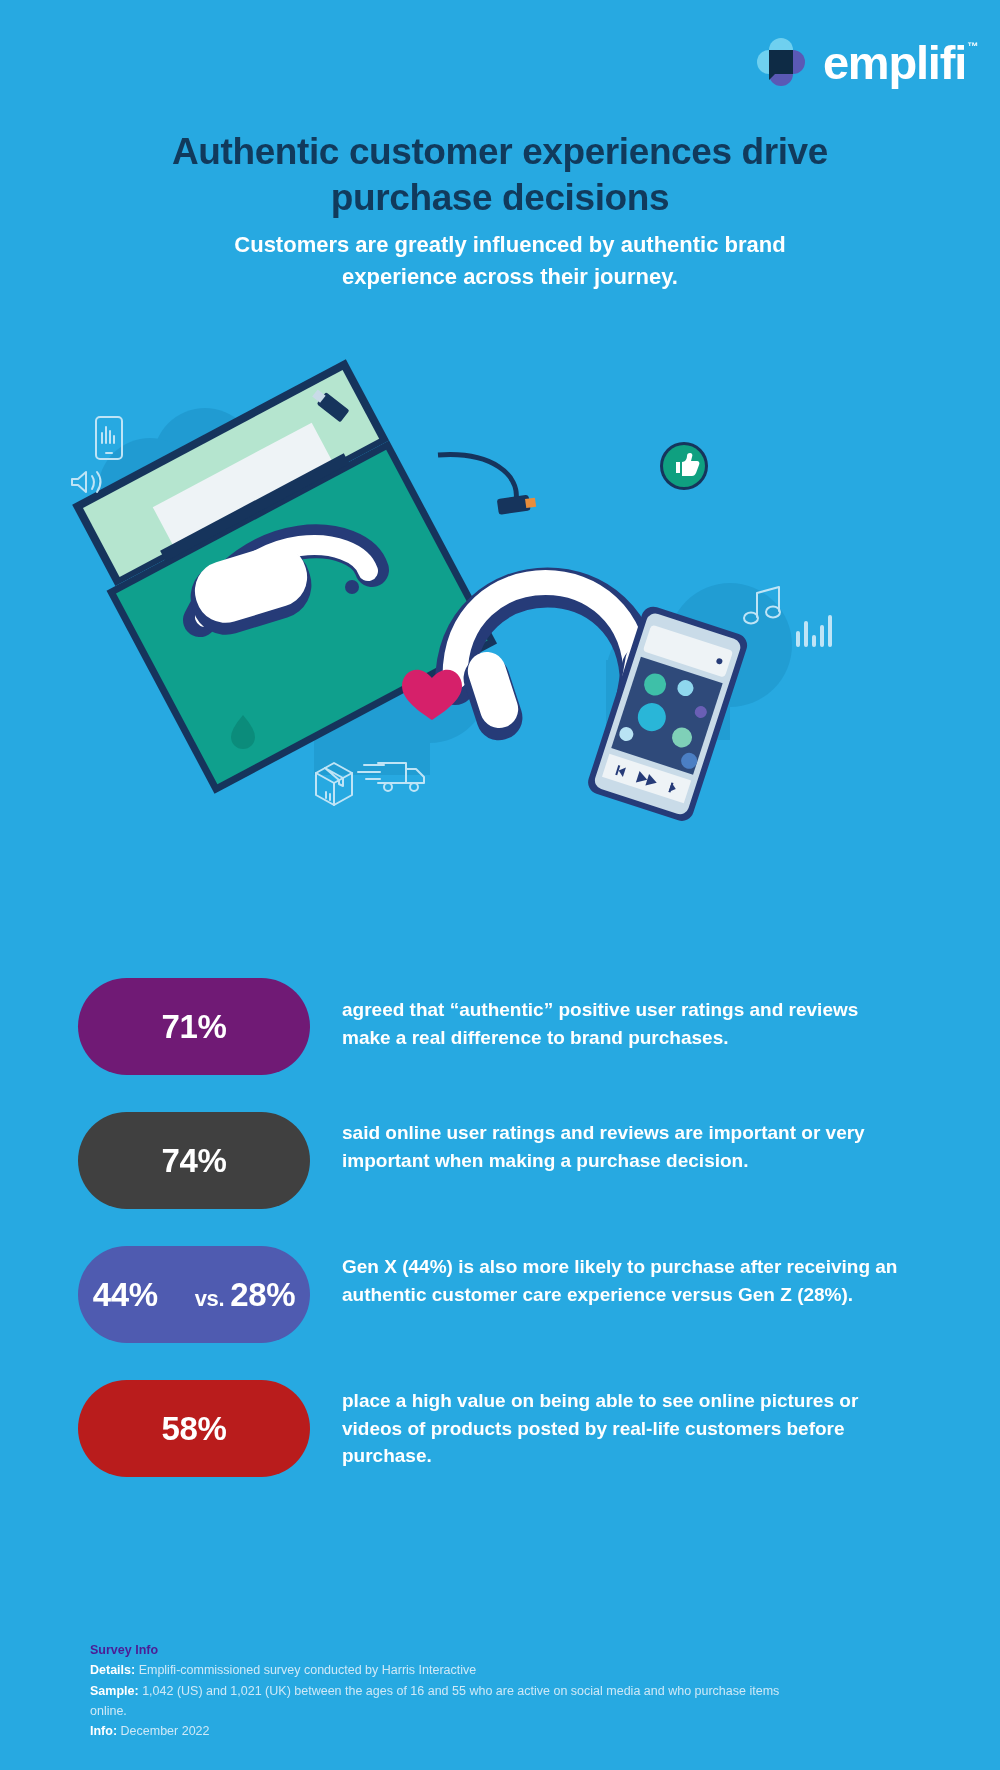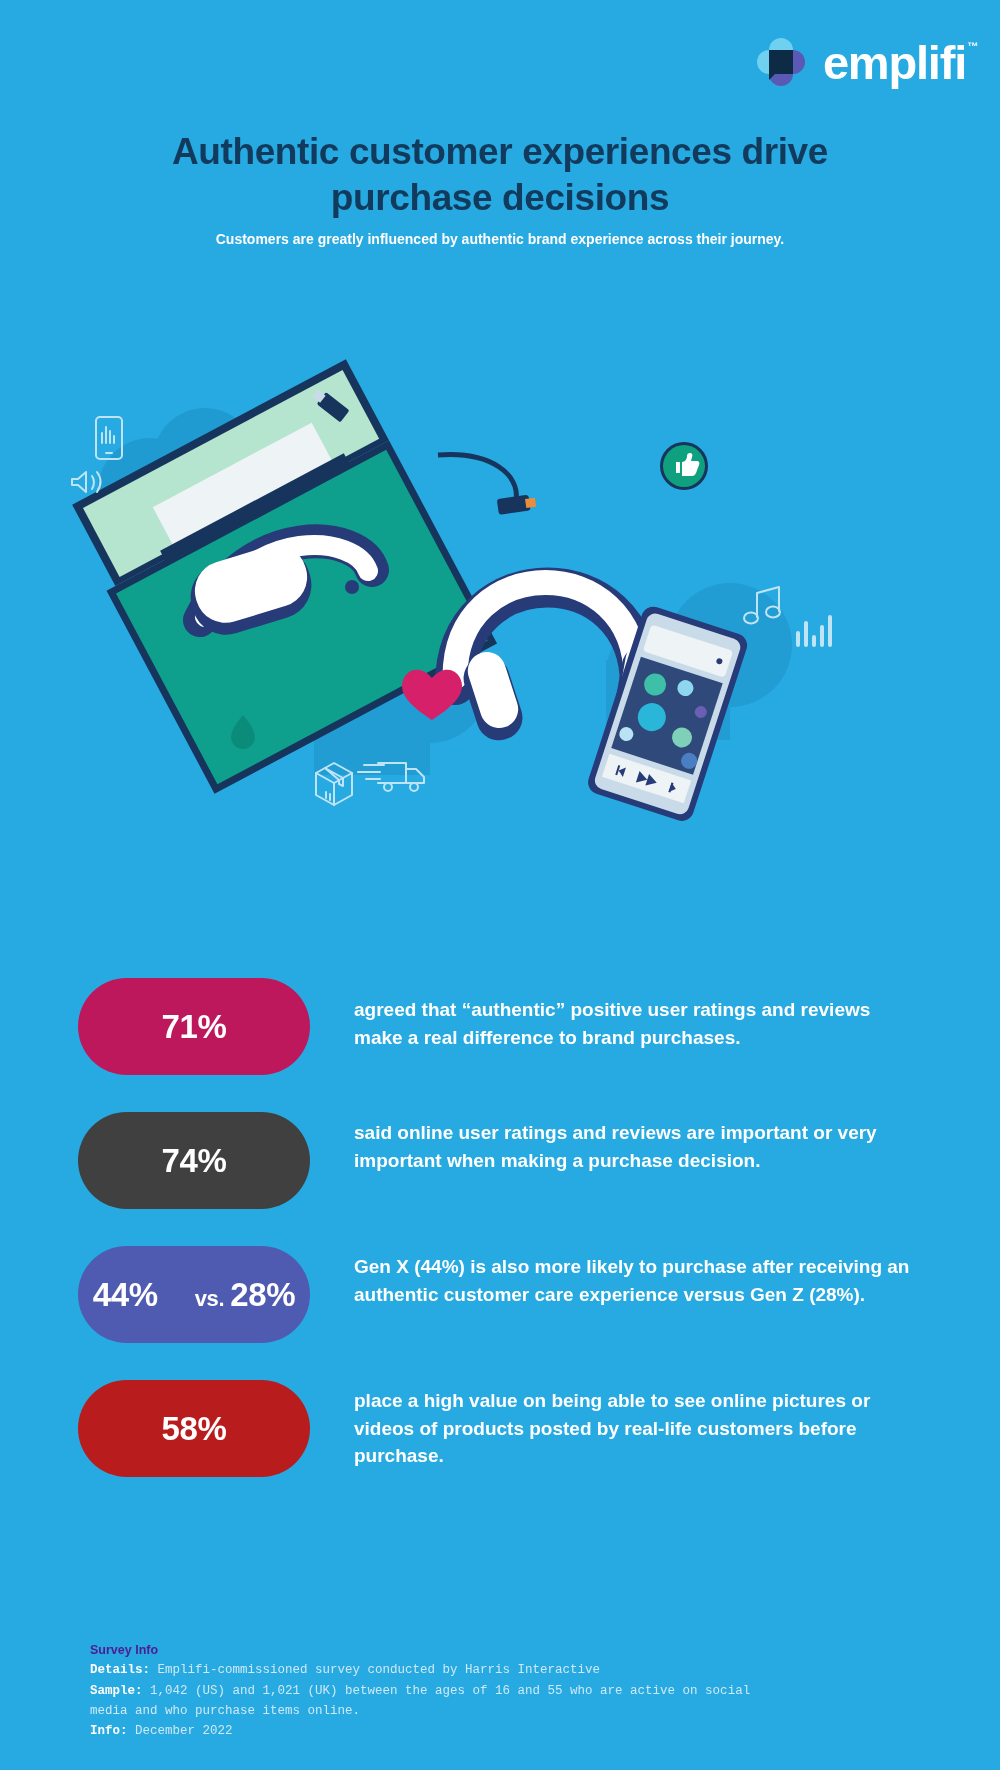--- a/index.html
+++ b/index.html
@@ -27,23 +27,23 @@
   }
 
   
   .headline {
     position: absolute; top: 129px; left: 120px; width: 760px;
     text-align: center; color: #113a5c;
     font-size: 37px; font-weight: 700; line-height: 1.25;
     letter-spacing: -0.4px;
   }
   .subhead {
-    position: absolute; top: 229px; left: 180px; width: 640px;
+    position: absolute; top: 229px; left: 190px; width: 640px;
     text-align: center; color: #ffffff;
-    font-size: 14px; font-weight: 600; line-height: 1.45;
+    font-size: 22px; font-weight: 600; line-height: 1.45;
   }
 
   
   .illustration { position: absolute; top: 355px; left: 0; width: 1000px; height: 470px; }
   .illustration svg { display: block; }
 
   
   .stats { position: absolute; top: 978px; left: 0; width: 1000px; }
   .stat-row {
     display: flex; align-items: flex-start;
@@ -52,36 +52,36 @@
   .pill {
     flex: none;
     width: 232px; height: 97px;
     border-radius: 49px;
     display: flex; align-items: center; justify-content: center;
     color: #ffffff;
   }
   .pill-text { font-size: 33px; font-weight: 700; letter-spacing: -0.3px; white-space: nowrap; }
   .pill-text .vs { font-size: 22px; font-weight: 700; margin-left: 31px; }
   .stat-desc {
-    margin-left: 44px; width: 566px;
+    margin-left: 32px; width: 566px;
     color: #ffffff; font-size: 19px; font-weight: 600;
     line-height: 1.45; padding-top: 18px;
   }
   .stat-row.r3 .stat-desc { padding-top: 7px; }
   .stat-row.r2 .stat-desc { padding-top: 7px; }
   .stat-row.r4 .stat-desc { padding-top: 7px; }
 
   
   .footer {
     position: absolute; left: 90px; top: 1640px; width: 700px;
     color: #cfe9f7; font-size: 12.5px; line-height: 1.62; font-weight: 400;
   }
   .footer .ftitle { font-weight: 700; color: #4c1d95; display: block; }
   .footer b { font-weight: 700; color: #ffffff; }
-  .footer p { margin: 0; font-family: Liberation Mono, monospace; }
+  .footer p { margin: 0; }
 </style>
 </head>
 <body>
 
 <div class="page">
 
   <div class="logo-row">
     <div class="logo-mark">
       <svg width="52" height="52" viewBox="0 0 52 52">
         <circle cx="26" cy="14" r="12" fill="#6fd0ef"></circle>
@@ -242,21 +242,21 @@
           <line x1="358" y1="417" x2="380" y2="417"></line>
           <line x1="366" y1="424" x2="380" y2="424"></line>
         </g>
       </g>
     </svg>
   </div>
 
   <div class="stats">
 
     <div class="stat-row r1">
-      <div class="pill" style="background:#be185d">
+      <div class="pill" style="background:#701a75">
         <span class="pill-text">71%</span>
       </div>
       <div class="stat-desc">agreed that “authentic” positive user ratings and reviews make a real difference to brand purchases.</div>
     </div>
 
     <div class="stat-row r2">
       <div class="pill" style="background:#404040">
         <span class="pill-text">74%</span>
       </div>
       <div class="stat-desc">said online user ratings and reviews are important or very important when making a purchase decision.</div>

